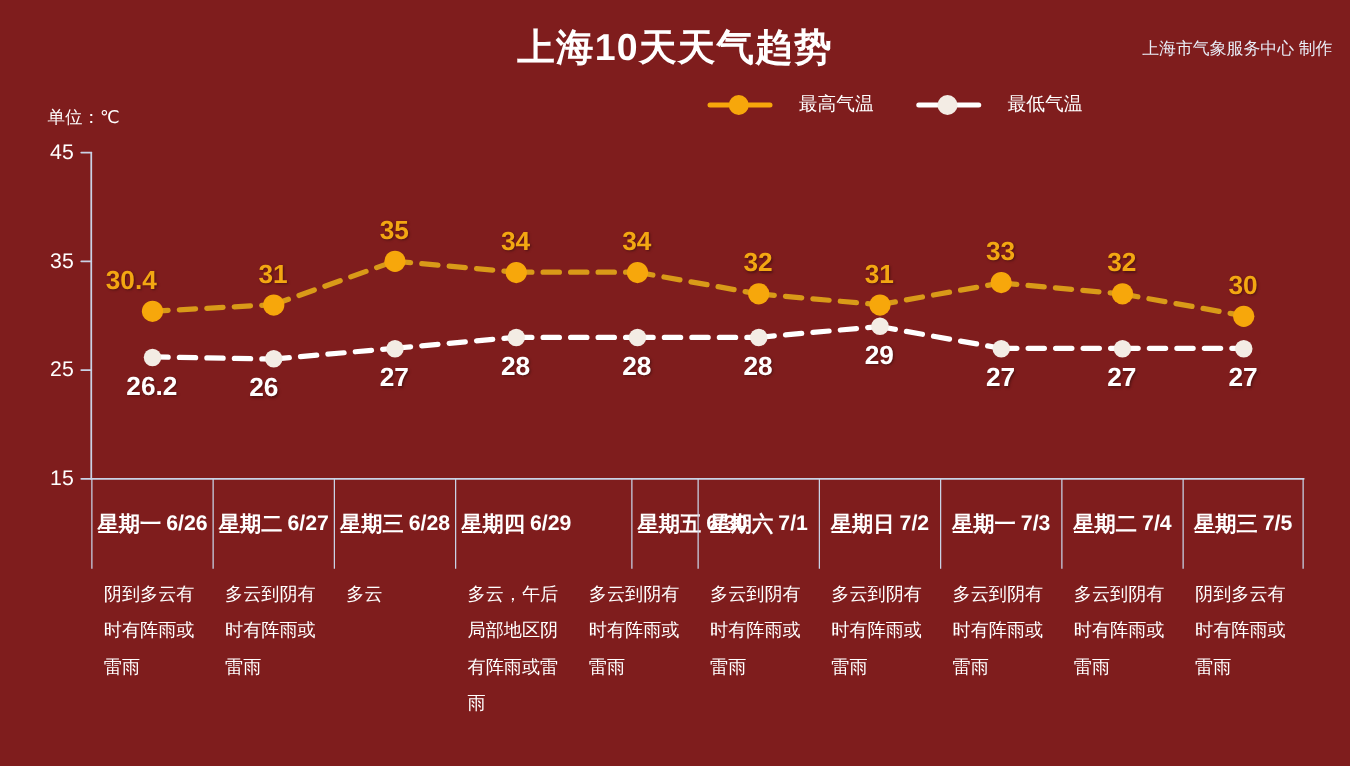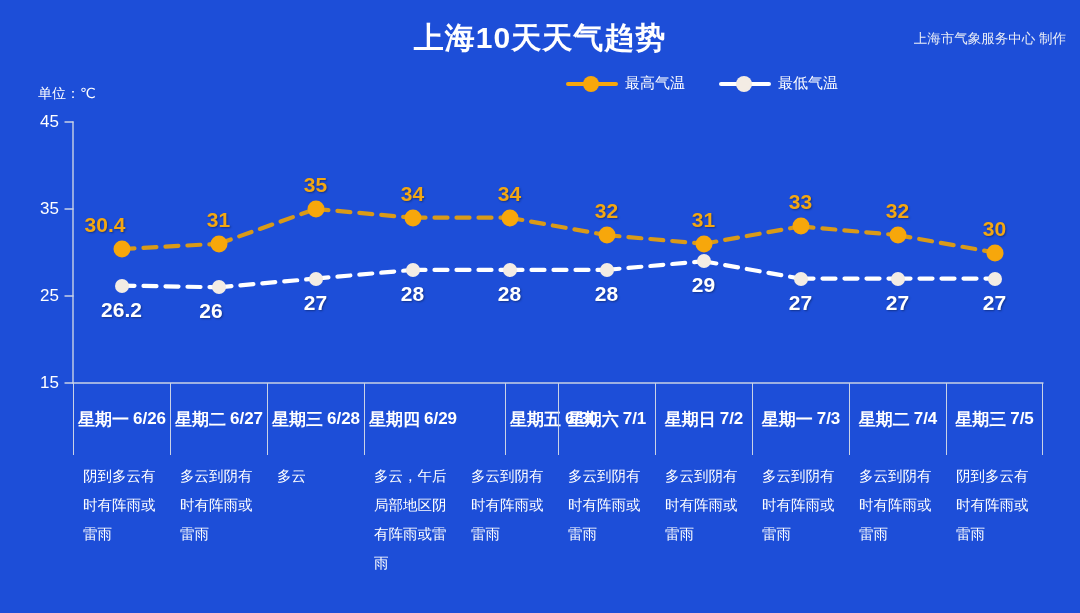--- a/index.html
+++ b/index.html
@@ -2,38 +2,38 @@
 <html><head>
 <meta charset="utf-8">
 <style>
   * { margin:0; padding:0; box-sizing:border-box; }
   html, body {
     width:1080px; height:613px;
     background:#24366b;
     font-family:"Liberation Sans","DejaVu Sans",sans-serif;
     overflow:hidden;
   }
-  #root { position:relative; width:1080px; height:613px; background:#1d4ed8; }
+  #root { position:relative; width:1080px; height:613px; background:#7f1d1d; }
 
   
   .title {
     position:absolute; left:0; top:18px; width:1080px;
     text-align:center;
     font-size:30px; font-weight:bold; color:#ffffff;
     letter-spacing:1px;
   }
   .meta {
     position:absolute; right:14px; top:28px;
     text-align:right; color:#e8ecf6; font-size:13.5px; line-height:22px;
   }
   .meta div { white-space:nowrap; }
 
   
   .legend { position:absolute; left:566px; top:72px; height:22px; display:flex; align-items:center; gap:34px; }
-  .legend-item { display:flex; align-items:center; gap:7px; }
+  .legend-item { display:flex; align-items:center; gap:21px; }
   .legend-swatch { position:relative; width:52px; height:18px; }
   .legend-swatch .lswline {
     position:absolute; left:0; top:8px; width:52px; height:4px; border-radius:2px;
   }
   .legend-swatch .lswdot {
     position:absolute; left:17px; top:2px; width:16px; height:16px; border-radius:50%;
   }
   .legend-label { font-size:15px; color:#ffffff; font-weight:normal; white-space:nowrap; }
 
   

